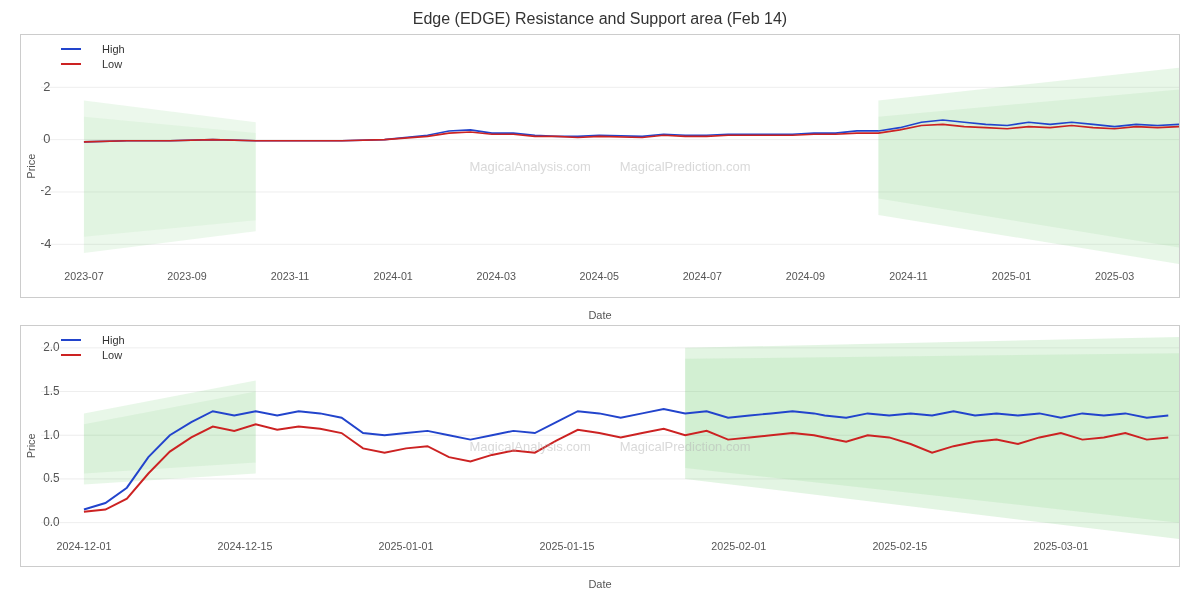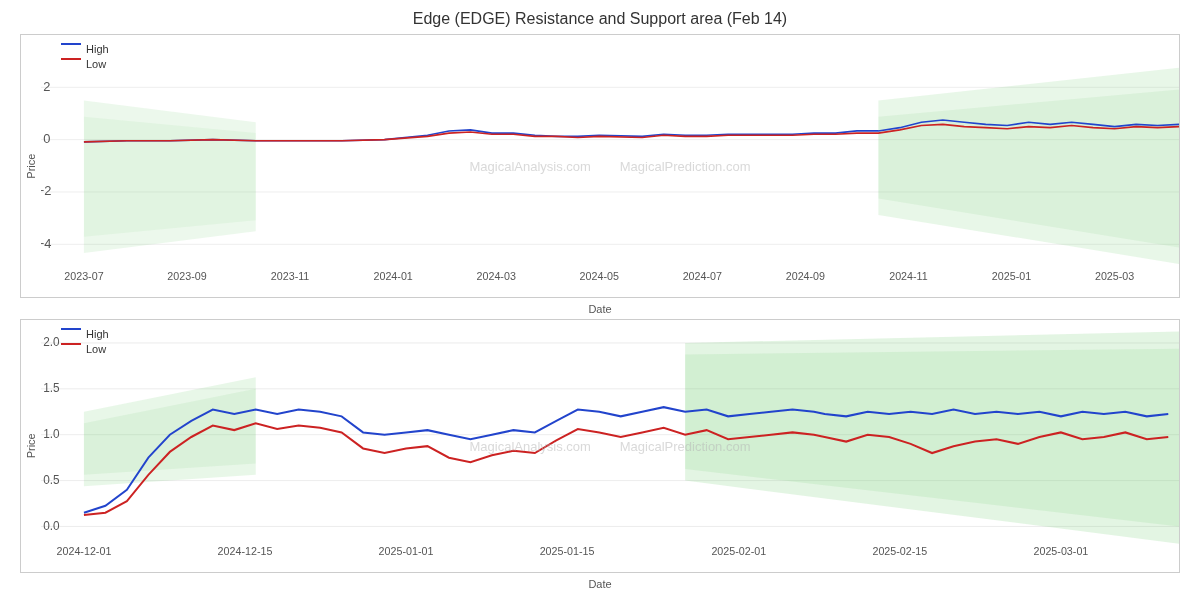--- a/index.html
+++ b/index.html
@@ -70,33 +70,34 @@
       position: absolute;
       top: 8px;
       left: 20px;
       display: flex;
       flex-direction: column;
       gap: 3px;
       z-index: 10;
     }
     .legend-item {
       display: flex;
-      gap: 5px;
+      align-items: center;
+      gap: 21px;
       font-size: 11px;
       color: #333;
     }
     .legend-line {
       width: 20px;
       height: 2px;
     }
     .x-axis-label {
       text-align: center;
       font-size: 11px;
       color: #555;
-      margin-top: 1px;
+      margin-top: 7px;
     }
     .watermark {
       position: absolute;
       top: 50%;
       left: 50%;
       transform: translate(-50%, -50%);
       font-size: 13px;
       color: rgba(180,180,180,0.5);
       white-space: nowrap;
       pointer-events: none;

